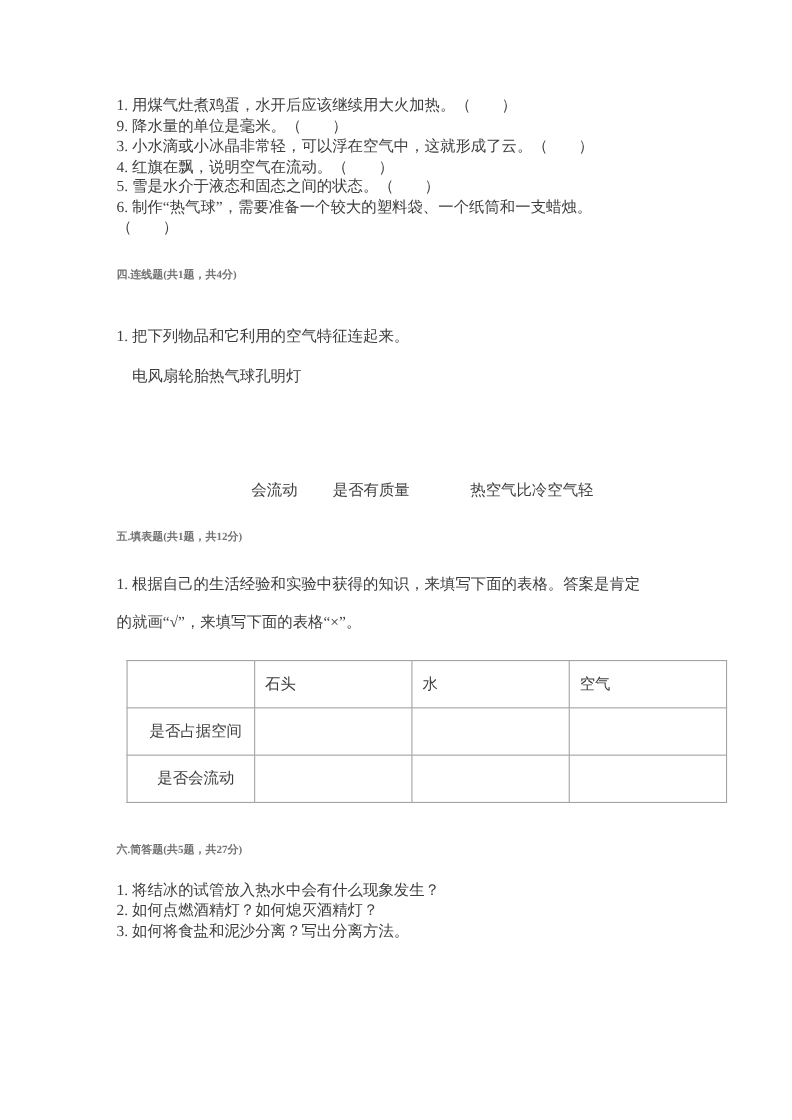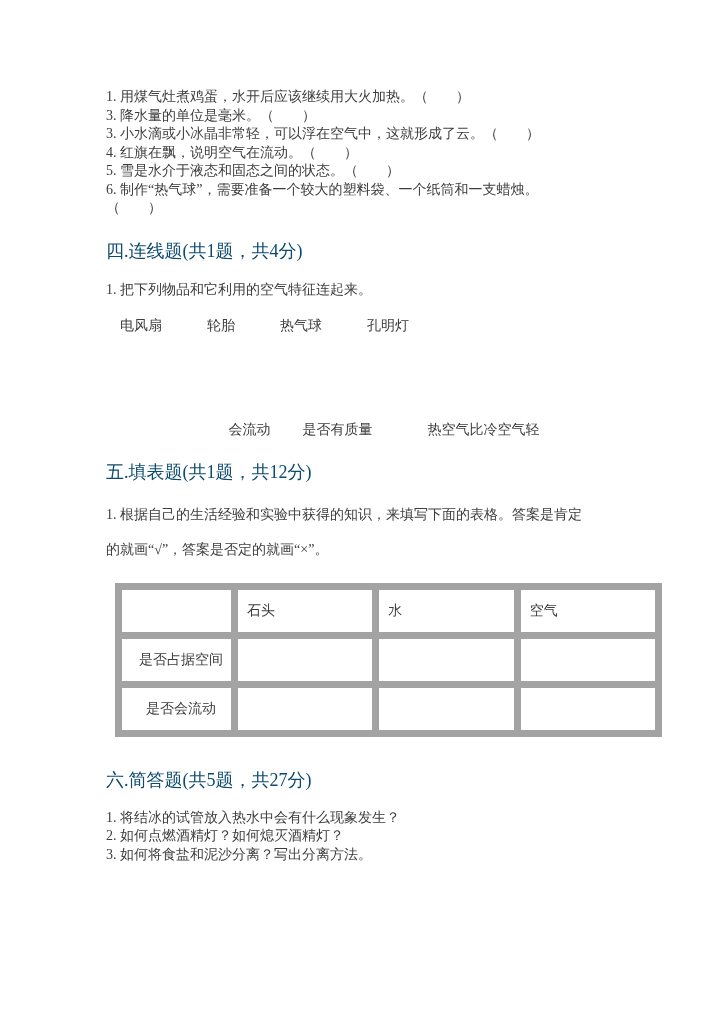--- a/index.html
+++ b/index.html
@@ -19,34 +19,33 @@
     padding:88px 58px 0 106px;
     box-sizing:border-box;
   }
   .tf-line{
     line-height:18.5px;
     white-space:nowrap;
   }
   .sec-title{
     margin:0;
     margin-top:24px;
-    font-size:18px;
-    font-weight:normal;
-    color:#0c4a6e;
+    font-size:10px;
+    font-weight:bold;
+    color:#737373;
     line-height:18px;
   }
   .question{
-    margin-top:21px;
+    margin-top:38px;
     line-height:18px;
   }
   .connect-row1{
     margin-top:18px;
     margin-left:14px;
     display:flex;
-    gap:45px;
     line-height:18px;
     align-items:flex-end;
   }
   .connect-row2{
     margin-top:86px;
     display:flex;
     line-height:18px;
     justify-content:center;
   }
   .connect-row2 .feat-1{margin-left:32px;}
@@ -54,21 +53,21 @@
   .q5{
     margin-top:16px;
     line-height:35px;
   }
   .fill-table{
     margin-top:16px;
     margin-left:9px;
     border-collapse:collapse;
   }
   .fill-table td{
-    border:7px solid #a3a3a3;
+    border:1px solid #a3a3a3;
     height:42px;
     padding:0 0 0 9px;
     vertical-align:middle;
     font-size:14px;
     color:#3d3d3d;
   }
   .fill-table td.c0{width:106px;text-align:center;}
   .fill-table td.c1,.fill-table td.c2,.fill-table td.c3{width:133px;}
   .q6-line{
     line-height:18.5px;
@@ -78,21 +77,21 @@
   .sec6-gap{margin-top:34px;}
 </style>
 </head>
 <body>
 
 <div class="page">
   <div class="content">
 
     <div>
       <div class="tf-line">1. 用煤气灶煮鸡蛋，水开后应该继续用大火加热。（　　）</div>
-      <div class="tf-line">3. 降水量的单位是毫米。（　　）</div>
+      <div class="tf-line">9. 降水量的单位是毫米。（　　）</div>
       <div class="tf-line">3. 小水滴或小冰晶非常轻，可以浮在空气中，这就形成了云。（　　）</div>
       <div class="tf-line">4. 红旗在飘，说明空气在流动。（　　）</div>
       <div class="tf-line">5. 雪是水介于液态和固态之间的状态。（　　）</div>
       <div class="tf-line">6. 制作“热气球”，需要准备一个较大的塑料袋、一个纸筒和一支蜡烛。</div>
       <div class="tf-line">（　　）</div>
     </div>
 
     <h3 class="sec-title">四.连线题(共1题，共4分)</h3>
     <div class="question">1. 把下列物品和它利用的空气特征连起来。</div>
     <div class="connect-row1">
@@ -103,21 +102,21 @@
     </div>
     <div class="connect-row2">
       <span>会流动</span>
       <span class="feat-1">是否有质量</span>
       <span class="feat-2">热空气比冷空气轻</span>
     </div>
 
     <h3 class="sec-title">五.填表题(共1题，共12分)</h3>
     <div class="q5">
       <div>1. 根据自己的生活经验和实验中获得的知识，来填写下面的表格。答案是肯定</div>
-      <div>的就画“√”，答案是否定的就画“×”。</div>
+      <div>的就画“√”，来填写下面的表格“×”。</div>
     </div>
 
     <table class="fill-table">
       <tbody>
         <tr>
           <td class="c0"></td>
           <td class="c1">石头</td>
           <td class="c2">水</td>
           <td class="c3">空气</td>
         </tr>

